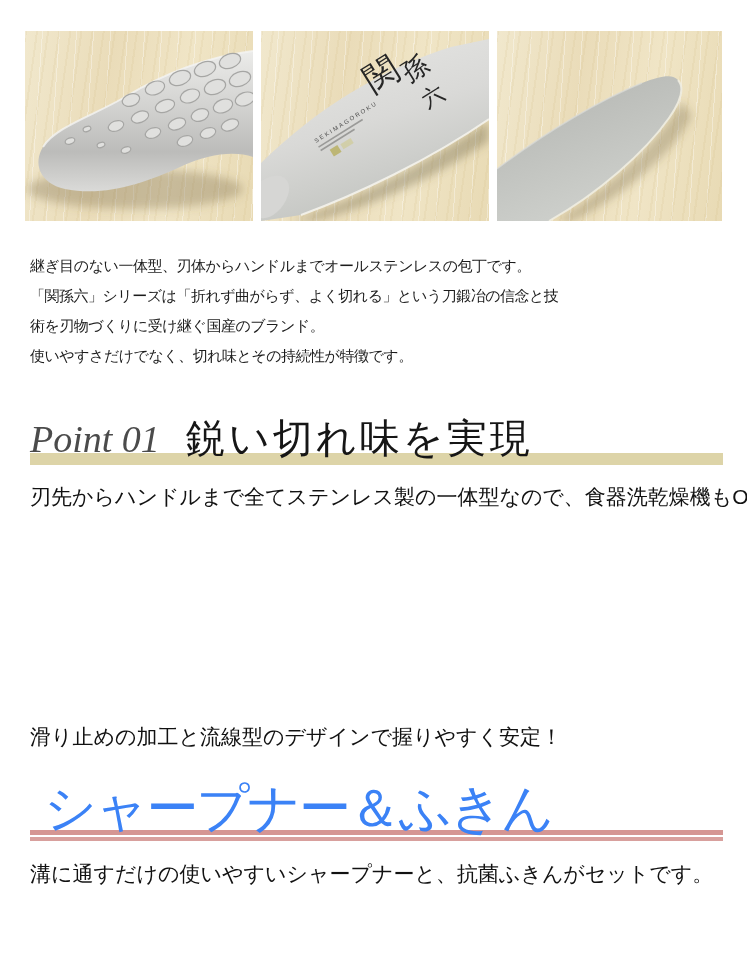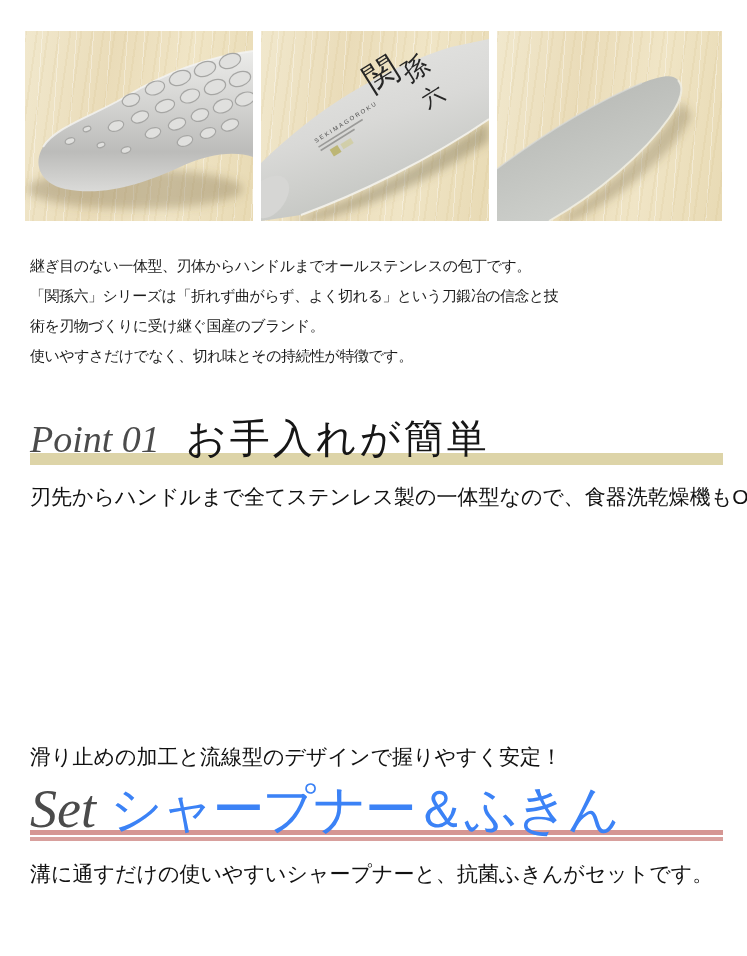--- a/index.html
+++ b/index.html
@@ -25,21 +25,21 @@
   .sec-head{position:absolute;left:30px;width:693px;height:53px;display:flex;align-items:center;}
   .bar{position:absolute;left:0;top:41px;width:100%;height:12px;z-index:0;}
   .p-label{position:relative;z-index:1;font-family:"Liberation Serif",serif;font-style:italic;
      font-size:38px;line-height:50px;color:#4b4b4b;white-space:nowrap;}
   .p-title{position:relative;z-index:1;font-family:"Liberation Serif","DejaVu Serif",serif;
      font-size:40px;line-height:50px;color:#161616;margin-left:26px;letter-spacing:3px;white-space:nowrap;}
   .sec-body{position:absolute;left:30px;margin:0;font-size:21px;line-height:26px;color:#111;white-space:nowrap;}
 
   .head-1{top:412px;} .body-1{top:484px;}
   .head-2{top:525px;} .body-2{top:602px;}
-  .head-3{top:650px;} .body-3{top:744px;}
+  .head-3{top:650px;} .body-3{top:724px;}
 
   
   .set-head{position:absolute;left:30px;top:778px;width:693px;height:66px;display:flex;align-items:baseline;}
   .set-label{position:relative;z-index:1;font-family:"Liberation Serif",serif;font-style:italic;
      font-size:54px;line-height:62px;color:#4b4b4b;white-space:nowrap;}
   .set-title{position:relative;z-index:1;font-family:"Liberation Serif","DejaVu Serif",serif;
      font-size:52px;line-height:62px;color:#3b82f6;margin-left:14px;letter-spacing:-2px;white-space:nowrap;}
   .set-lines{position:absolute;left:0;top:52px;width:100%;z-index:0;}
   .set-line-thick{height:5px;}
   .set-line-gap{height:2px;}
@@ -153,31 +153,30 @@
   <p class="description">
     <span>継ぎ目のない一体型、刃体からハンドルまでオールステンレスの包丁です。</span>
     <span>「関孫六」シリーズは「折れず曲がらず、よく切れる」という刀鍛冶の信念と技</span>
     <span>術を刃物づくりに受け継ぐ国産のブランド。</span>
     <span>使いやすさだけでなく、切れ味とその持続性が特徴です。</span>
   </p>
 
   <div class="sec-head head-1">
     <div class="bar" style="background:#ddd4a8"></div>
     <span class="p-label">Point 01</span>
-    <span class="p-title">お手入れが簡単</span>
+    <span class="p-title">鋭い切れ味を実現</span>
   </div>
   <p class="sec-body body-1">刃先からハンドルまで全てステンレス製の一体型なので、食器洗乾燥機もOK！</p>
 
 
   <p class="sec-body body-3">滑り止めの加工と流線型のデザインで握りやすく安定！</p>
 
   <div class="set-head">
     <div class="set-lines">
       <div class="set-line-thick" style="background:#d59693"></div>
       <div class="set-line-gap"></div>
       <div class="set-line-thin" style="background:#d8a09d"></div>
     </div>
-    <span class="set-label">Set</span>
     <span class="set-title">シャープナー＆ふきん</span>
   </div>
   <p class="sec-body body-4">溝に通すだけの使いやすいシャープナーと、抗菌ふきんがセットです。</p>
 
 </div>
 
 </body></html>

